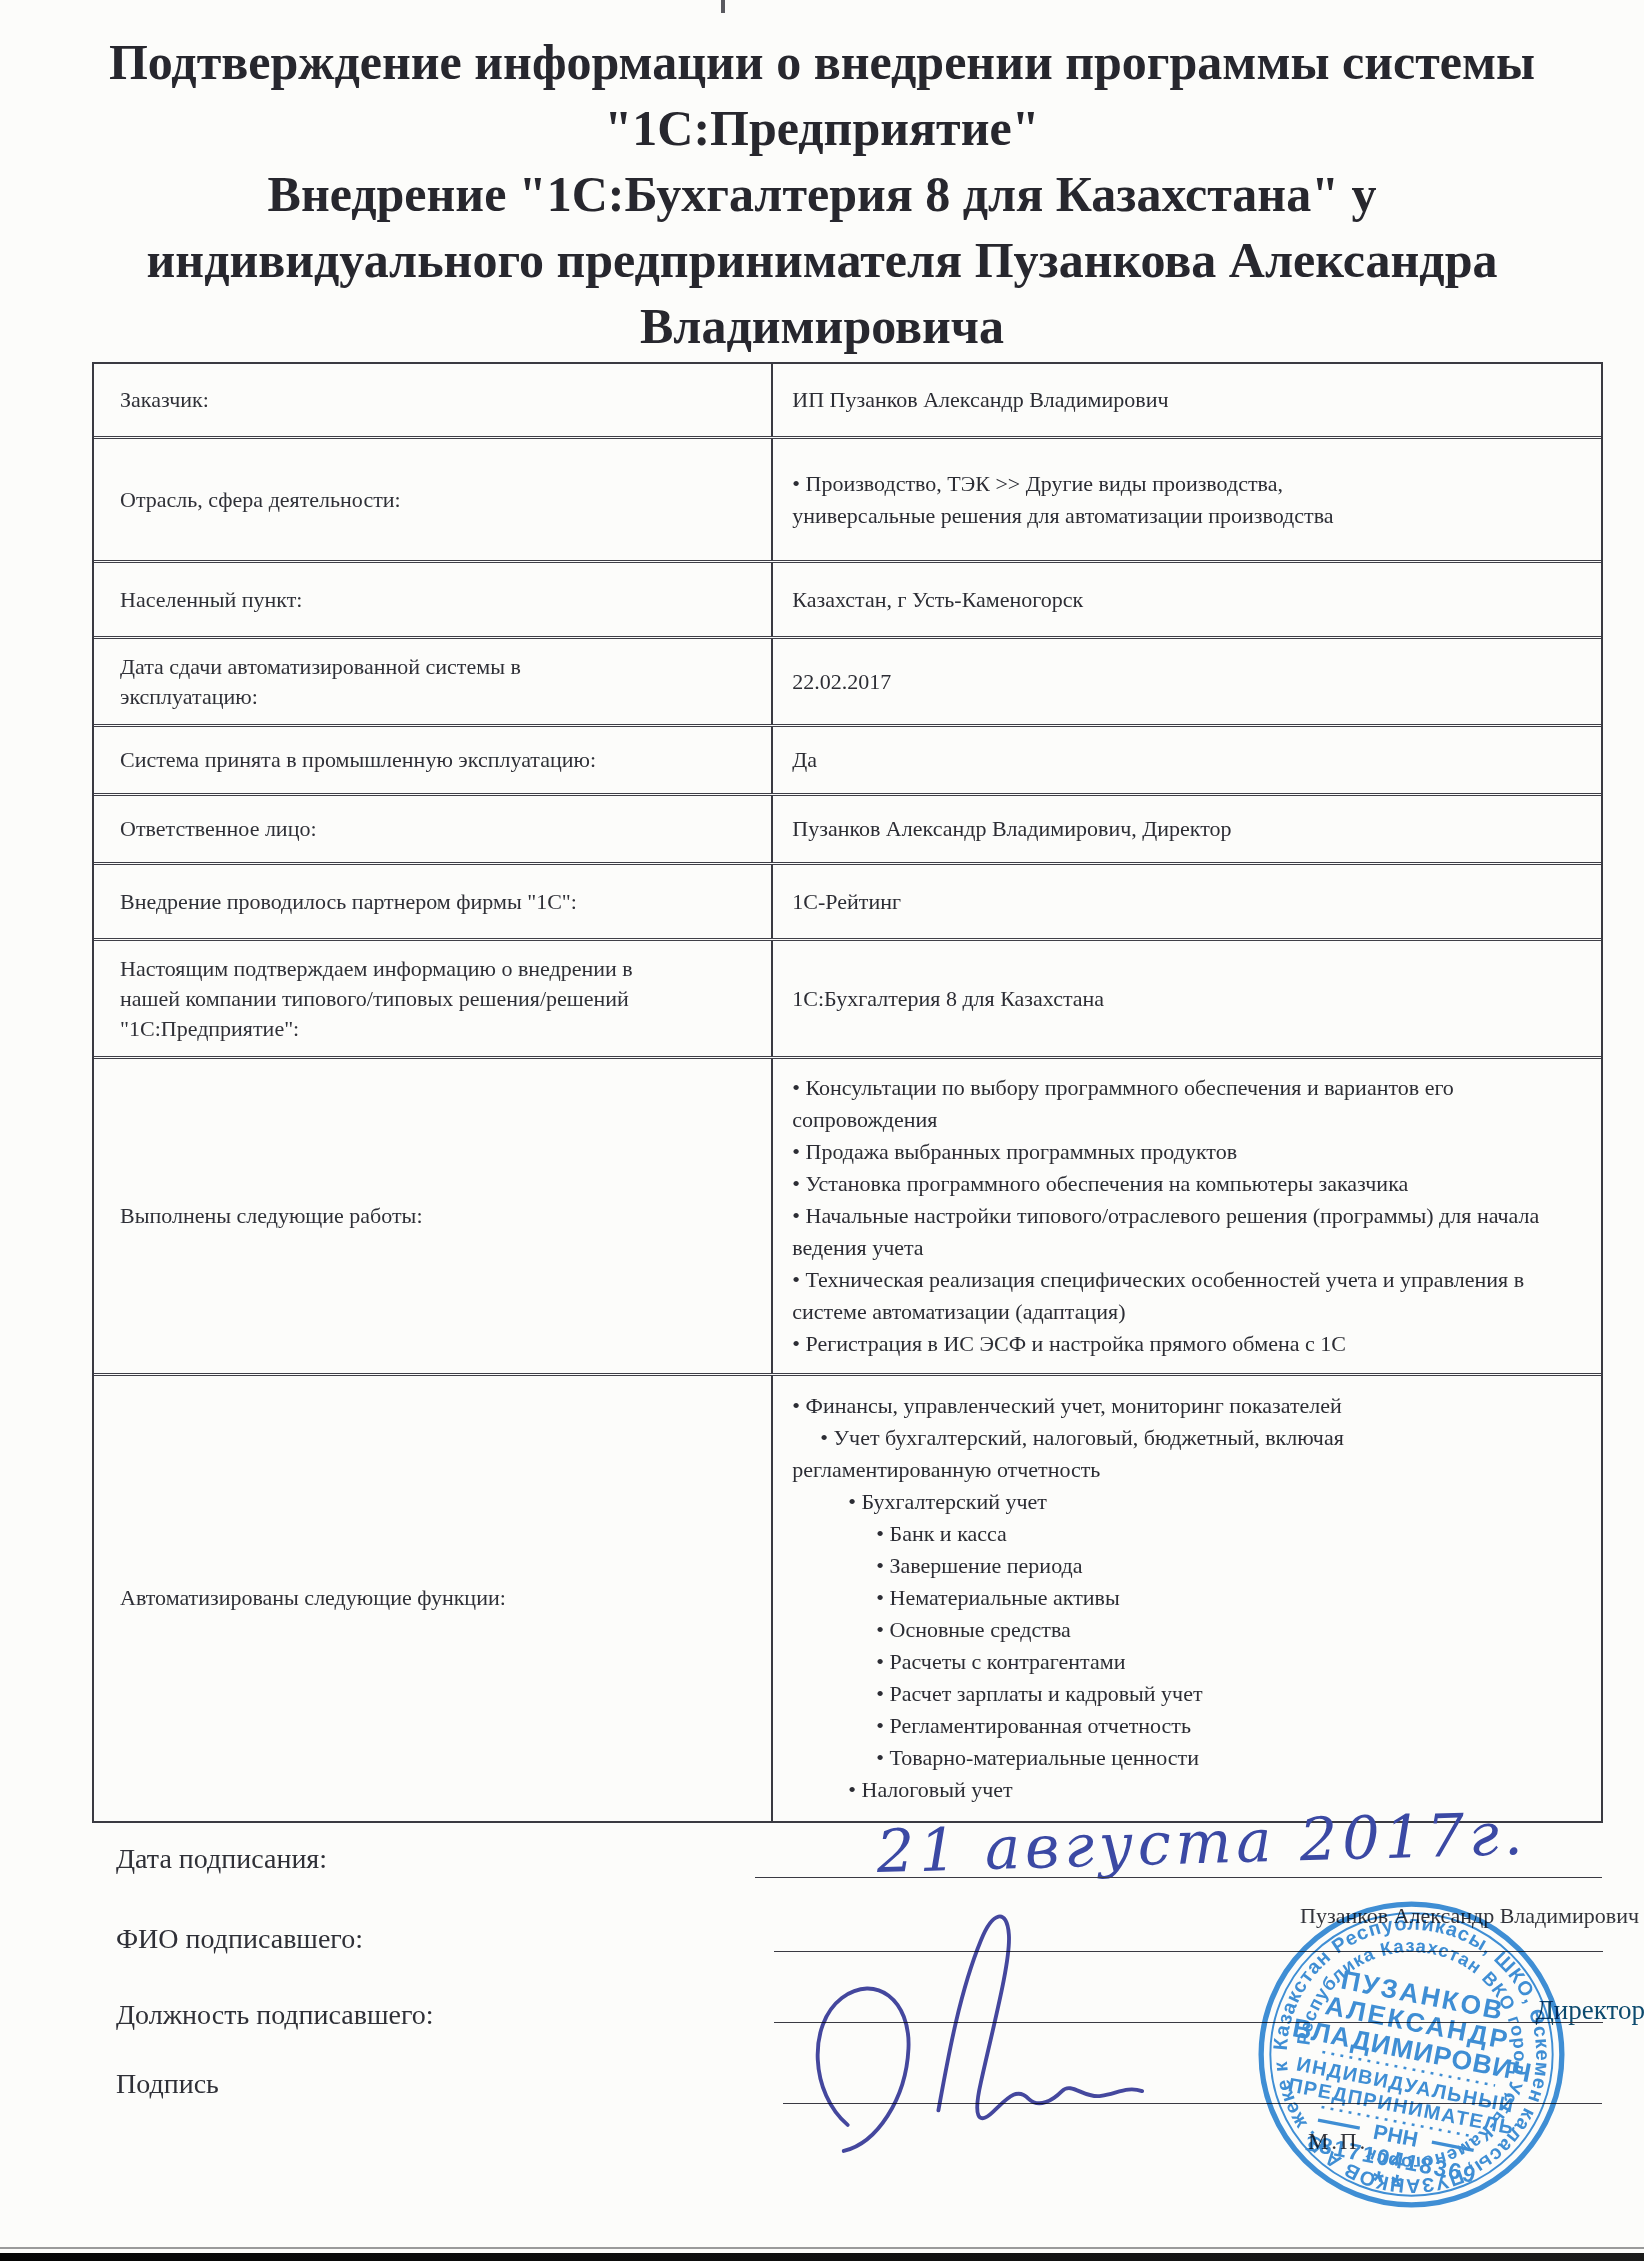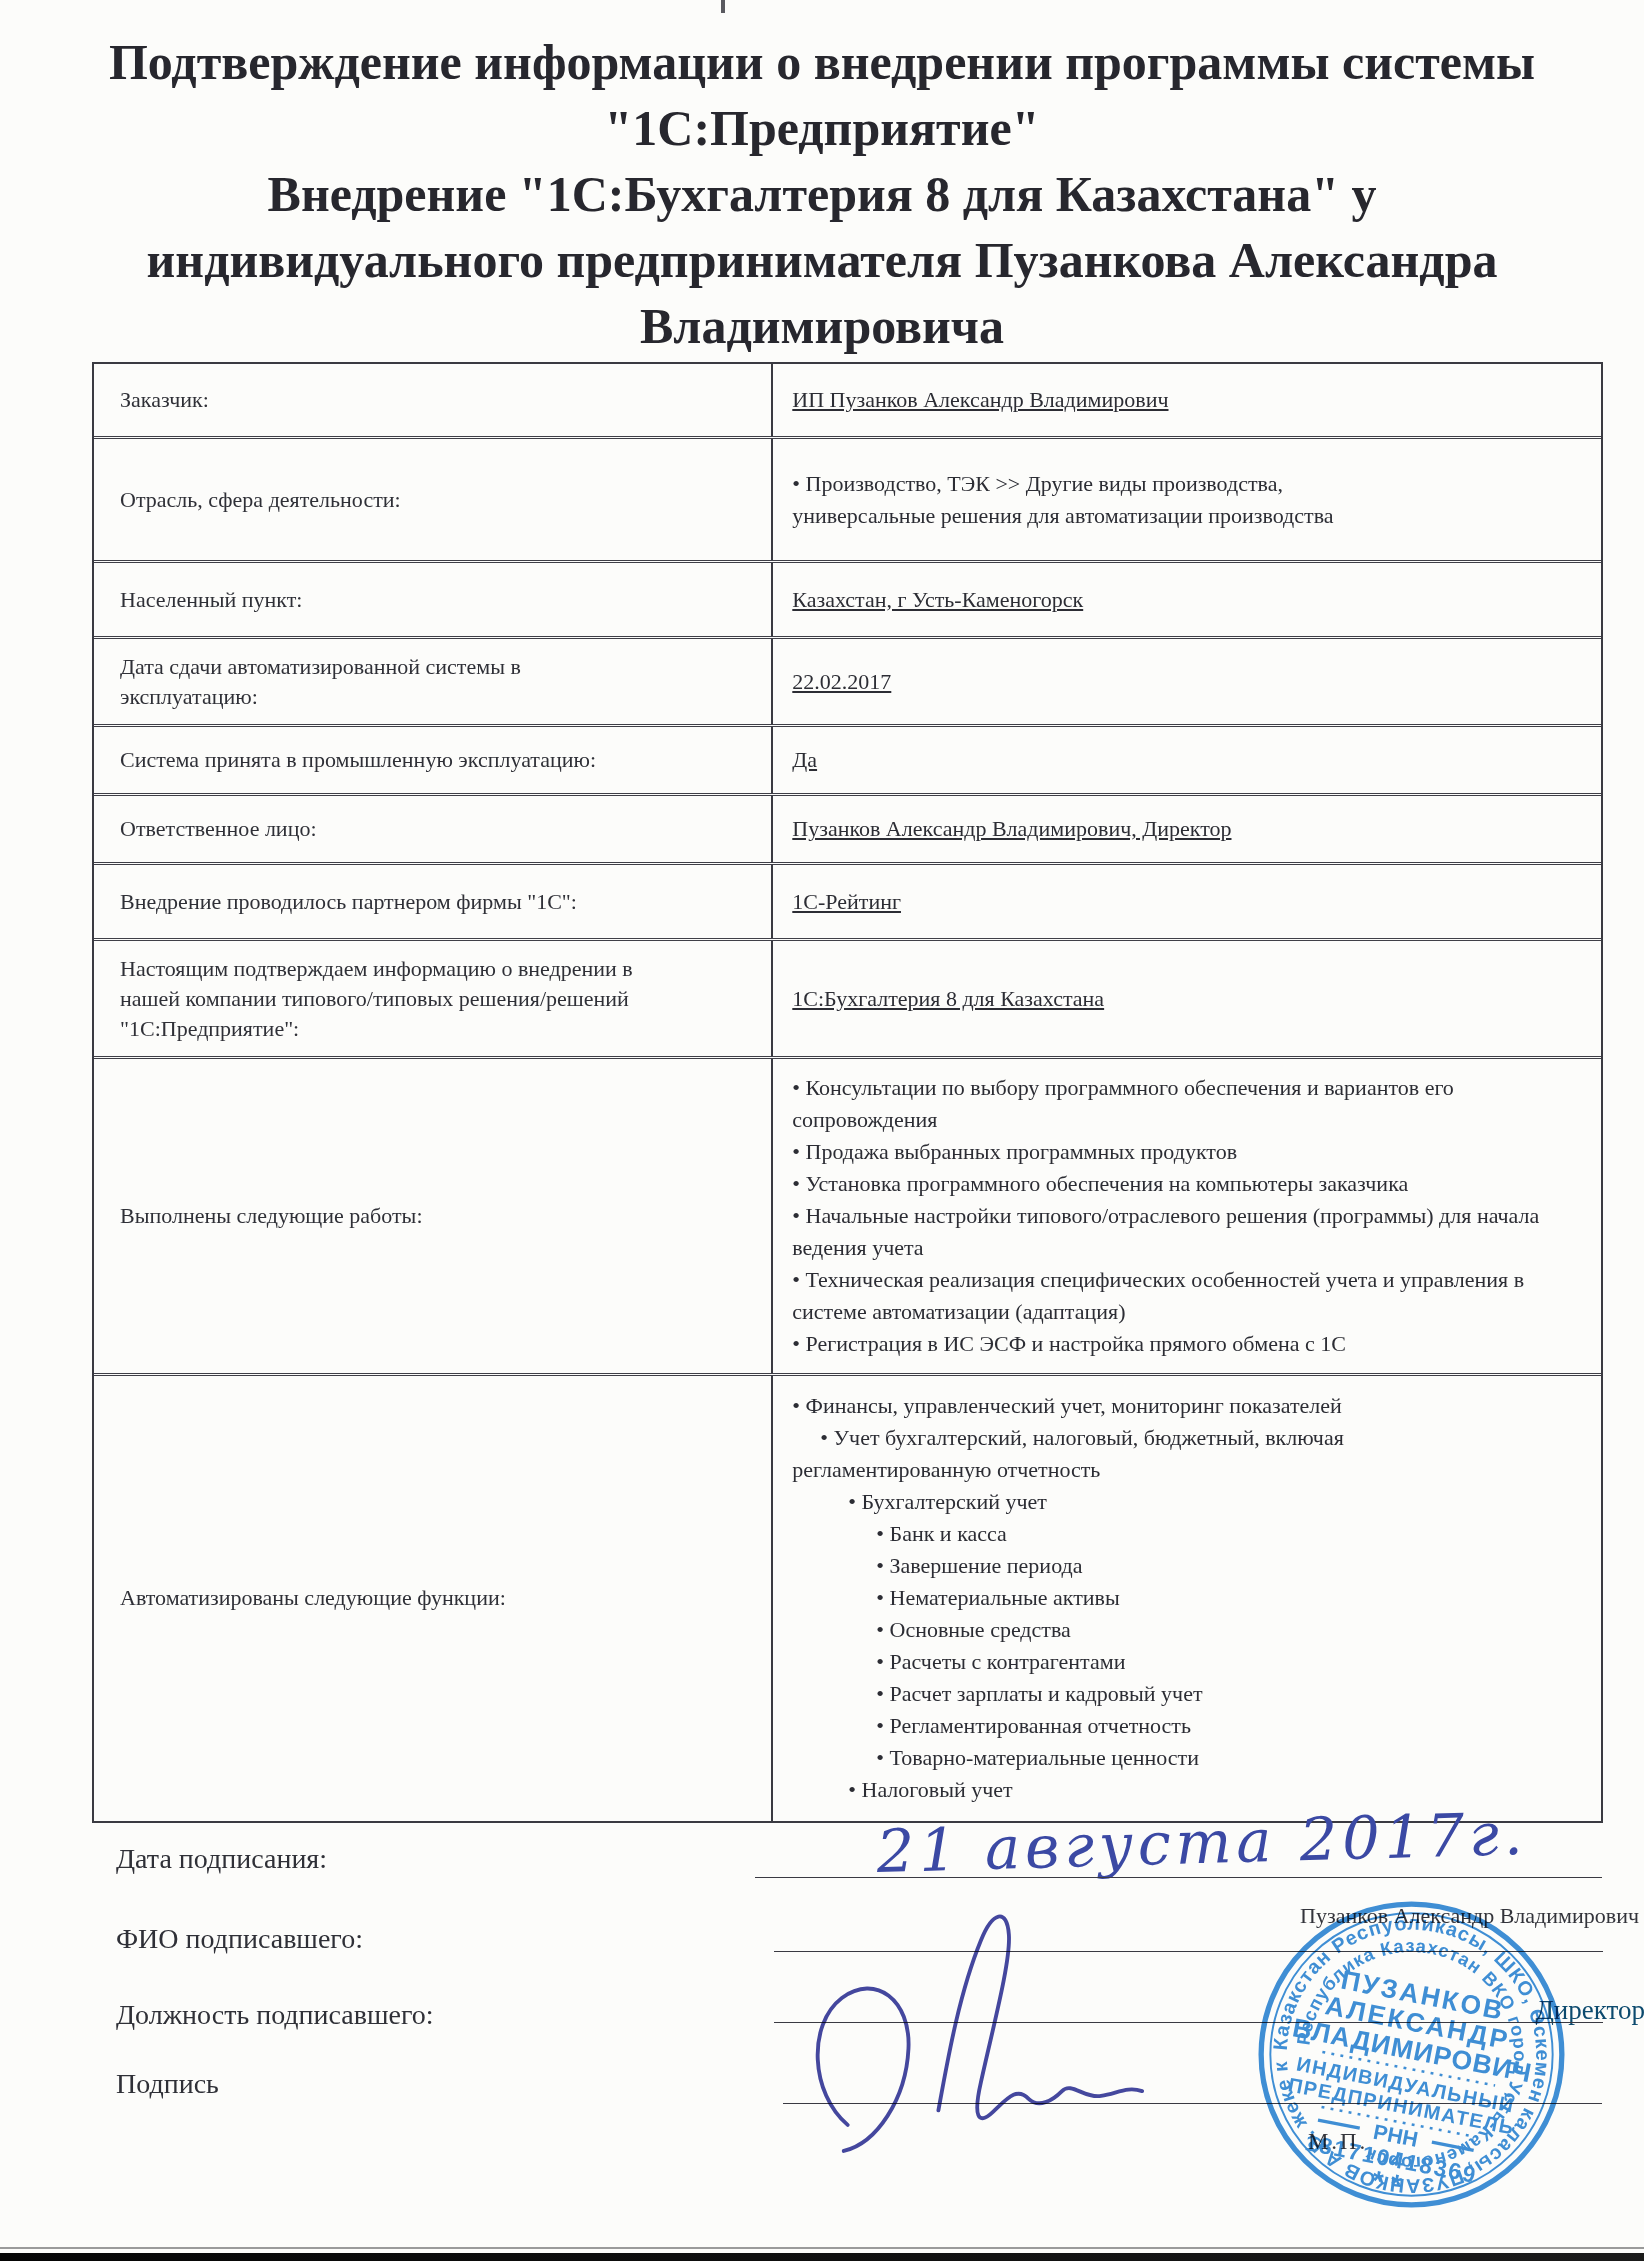--- a/index.html
+++ b/index.html
@@ -18,21 +18,21 @@
   
   .info-table { position:absolute; left:92px; top:362px; width:1511px; border:2.4px solid #3a3a41; box-sizing:border-box; background:transparent; }
   .row { display:flex; }
   .row + .row { border-top:3.4px double #3f3f47; }
   .cell { box-sizing:border-box; font-size:22px; line-height:30px; }
   .cell.label {
     flex:0 0 679px; width:679px; border-right:2.4px solid #3a3a41;
     padding:12.6px 21px 12.6px 26px; display:flex; align-items:center; white-space:pre-line; color:#2f3037;
   }
   .cell.value { flex:1 1 auto; padding:12.6px 14.5px 12.6px 19.3px; display:flex; flex-direction:column; justify-content:center; color:#2c2d34; }
-  .vtext { white-space:pre-line;text-decoration:underline; }
+  .vtext { white-space:pre-line; }
   .bullet { line-height:32px; white-space:pre-line; }
   .lvl0 { text-indent:0; }
   .lvl1 { text-indent:28px; }
   .lvl2 { text-indent:56px; }
   .lvl3 { text-indent:84px; }
   .row:nth-child(1){min-height:72px}
   .row:nth-child(2){min-height:121px}
   .row:nth-child(3){min-height:73px}
   .row:nth-child(4){min-height:73px}
   .row:nth-child(5){min-height:66px}

